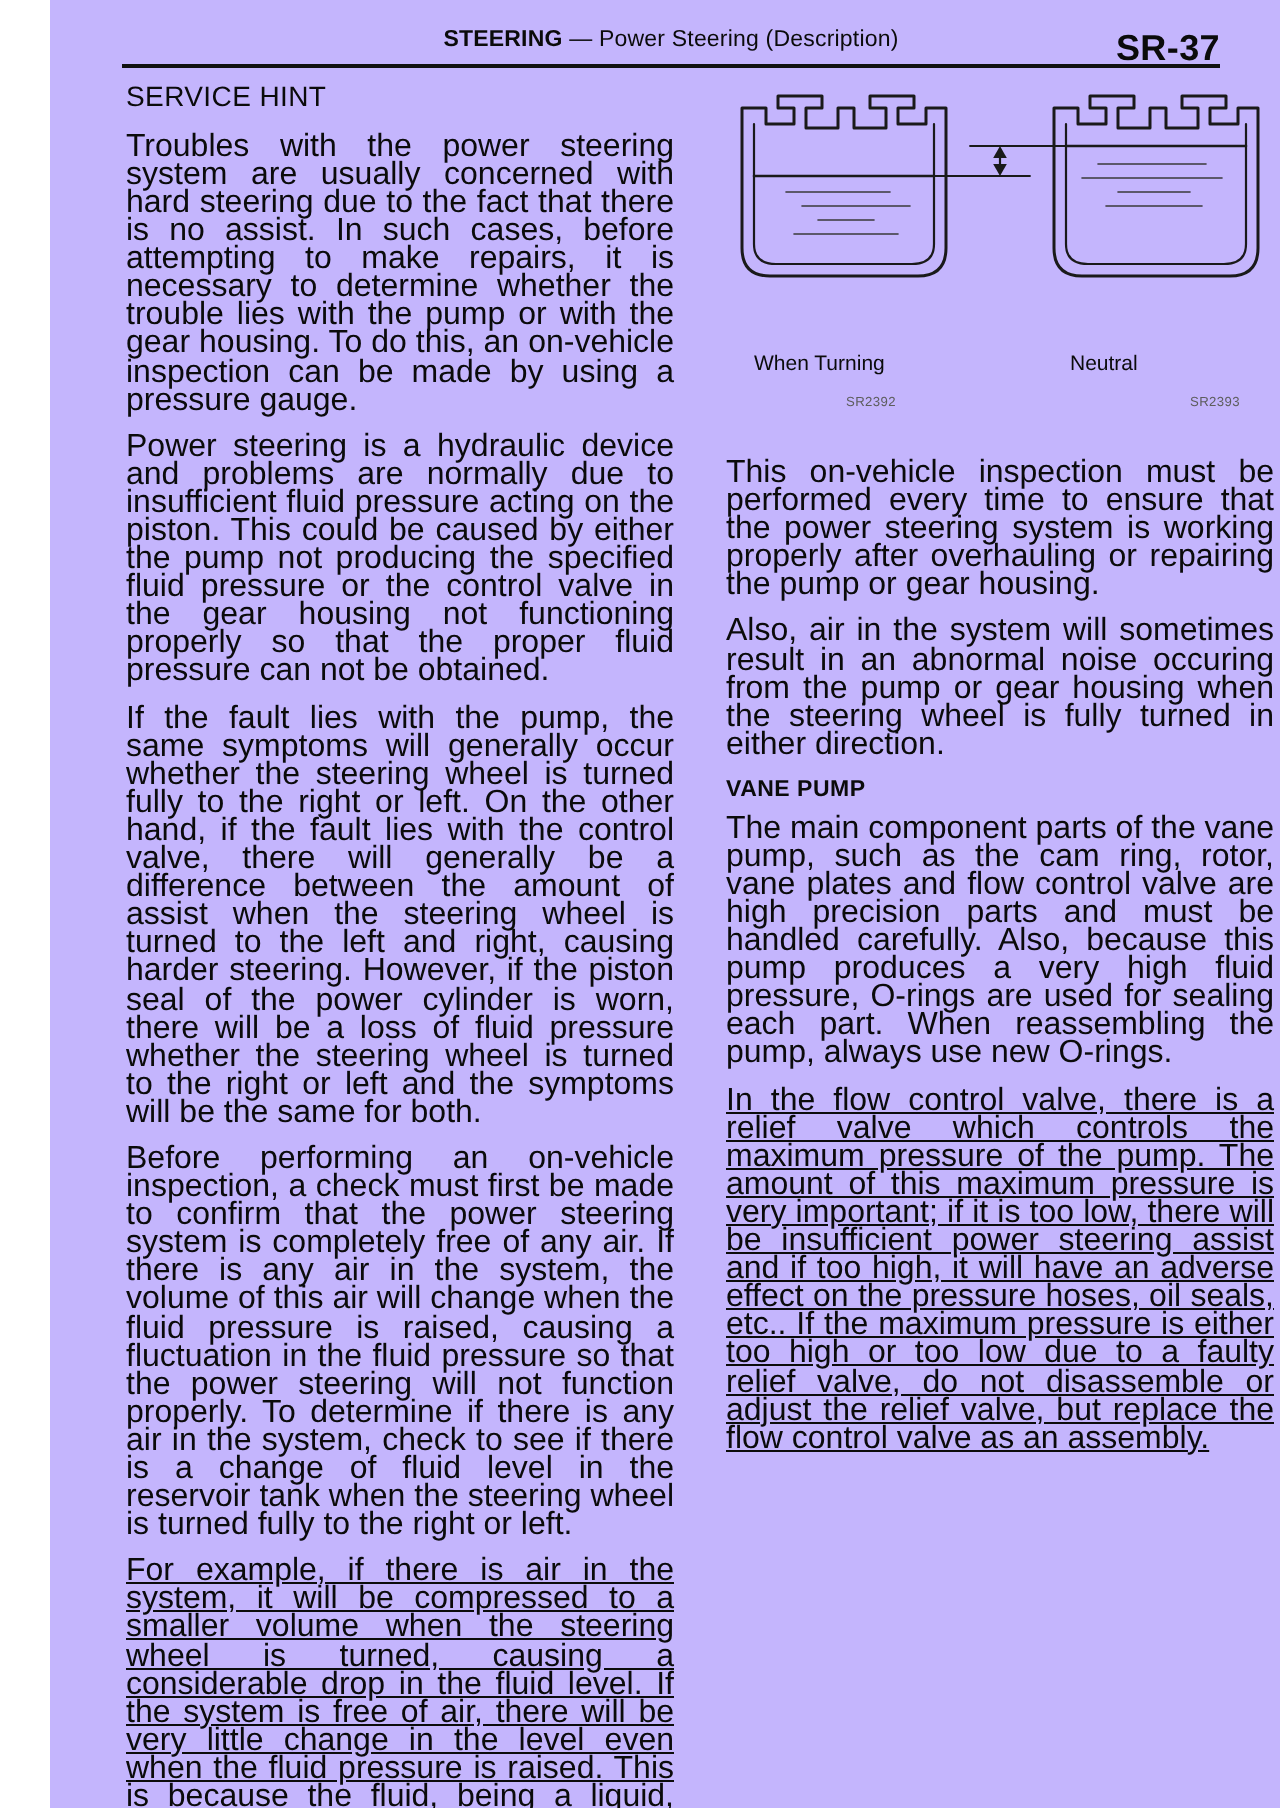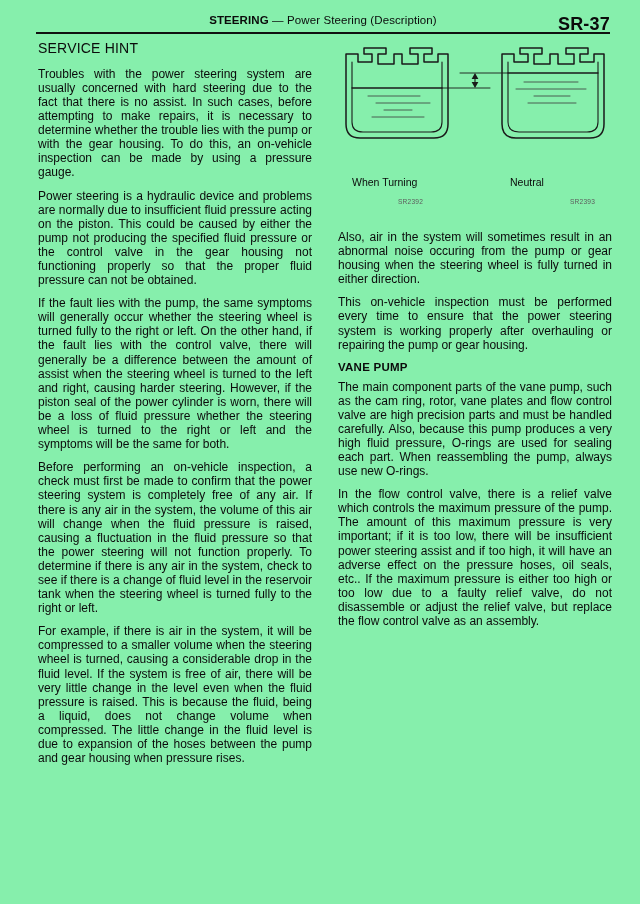--- a/index.html
+++ b/index.html
@@ -12,21 +12,22 @@
     height: 904px;
     position: relative;
     font-family: "Liberation Sans", sans-serif;
     color: #0b0b0b;
     overflow: hidden;
   }
 
   .page {
     position: absolute;
     inset: 0;
-    background: #86efac;
+    background: #c4b5fd;
+    margin-left: 25px;
   }
 
   
   .header {
     position: absolute;
     left: 36px;
     right: 30px;
     top: 14px;
     height: 22px;
   }
@@ -80,28 +81,28 @@
     line-height: 1.2;
   }
   h3.subsection {
     font-size: 11.5px;
     font-weight: bold;
     letter-spacing: 0.25px;
     margin: 0 0 5px 0;
     line-height: 1.2;
   }
   p.body {
-    font-size: 12px;
+    font-size: 16px;
     line-height: 14.1px;
     text-align: justify;
     text-justify: inter-word;
     margin: 0 0 9px 0;
     hyphens: none;
   }
-  p.body:last-child { margin-bottom: 0; }
+  p.body:last-child { margin-bottom: 0; text-decoration: underline; }
 
   .gap-before-sub { margin-top: 22px; }
 
   
   .figure {
     position: relative;
     width: 274px;
     height: 130px;
     margin: 0 0 6px 0;
   }
@@ -219,22 +220,22 @@
       <div class="fig-caption cap-right">Neutral</div>
     </div>
 
     <div class="fig-codes">
       <div class="fig-code code-left">SR2392</div>
       <div class="fig-code code-right">SR2393</div>
     </div>
 
     <div class="fig-spacer"></div>
 
+    <p class="body">This on-vehicle inspection must be performed every time to ensure that the power steering system is working properly after overhauling or repairing the pump or gear housing.</p>
     <p class="body">Also, air in the system will sometimes result in an abnormal noise occuring from the pump or gear housing when the steering wheel is fully turned in either direction.</p>
-    <p class="body">This on-vehicle inspection must be performed every time to ensure that the power steering system is working properly after overhauling or repairing the pump or gear housing.</p>
 
     <h3 class="subsection gap-before-sub">VANE PUMP</h3>
 
     <p class="body">The main component parts of the vane pump, such as the cam ring, rotor, vane plates and flow control valve are high precision parts and must be handled carefully. Also, because this pump produces a very high fluid pressure, O-rings are used for sealing each part. When reassembling the pump, always use new O-rings.</p>
     <p class="body">In the flow control valve, there is a relief valve which controls the maximum pressure of the pump. The amount of this maximum pressure is very important; if it is too low, there will be insufficient power steering assist and if too high, it will have an adverse effect on the pressure hoses, oil seals, etc.. If the maximum pressure is either too high or too low due to a faulty relief valve, do not disassemble or adjust the relief valve, but replace the flow control valve as an assembly.</p>
 
   </div>
 
 </div>
 

